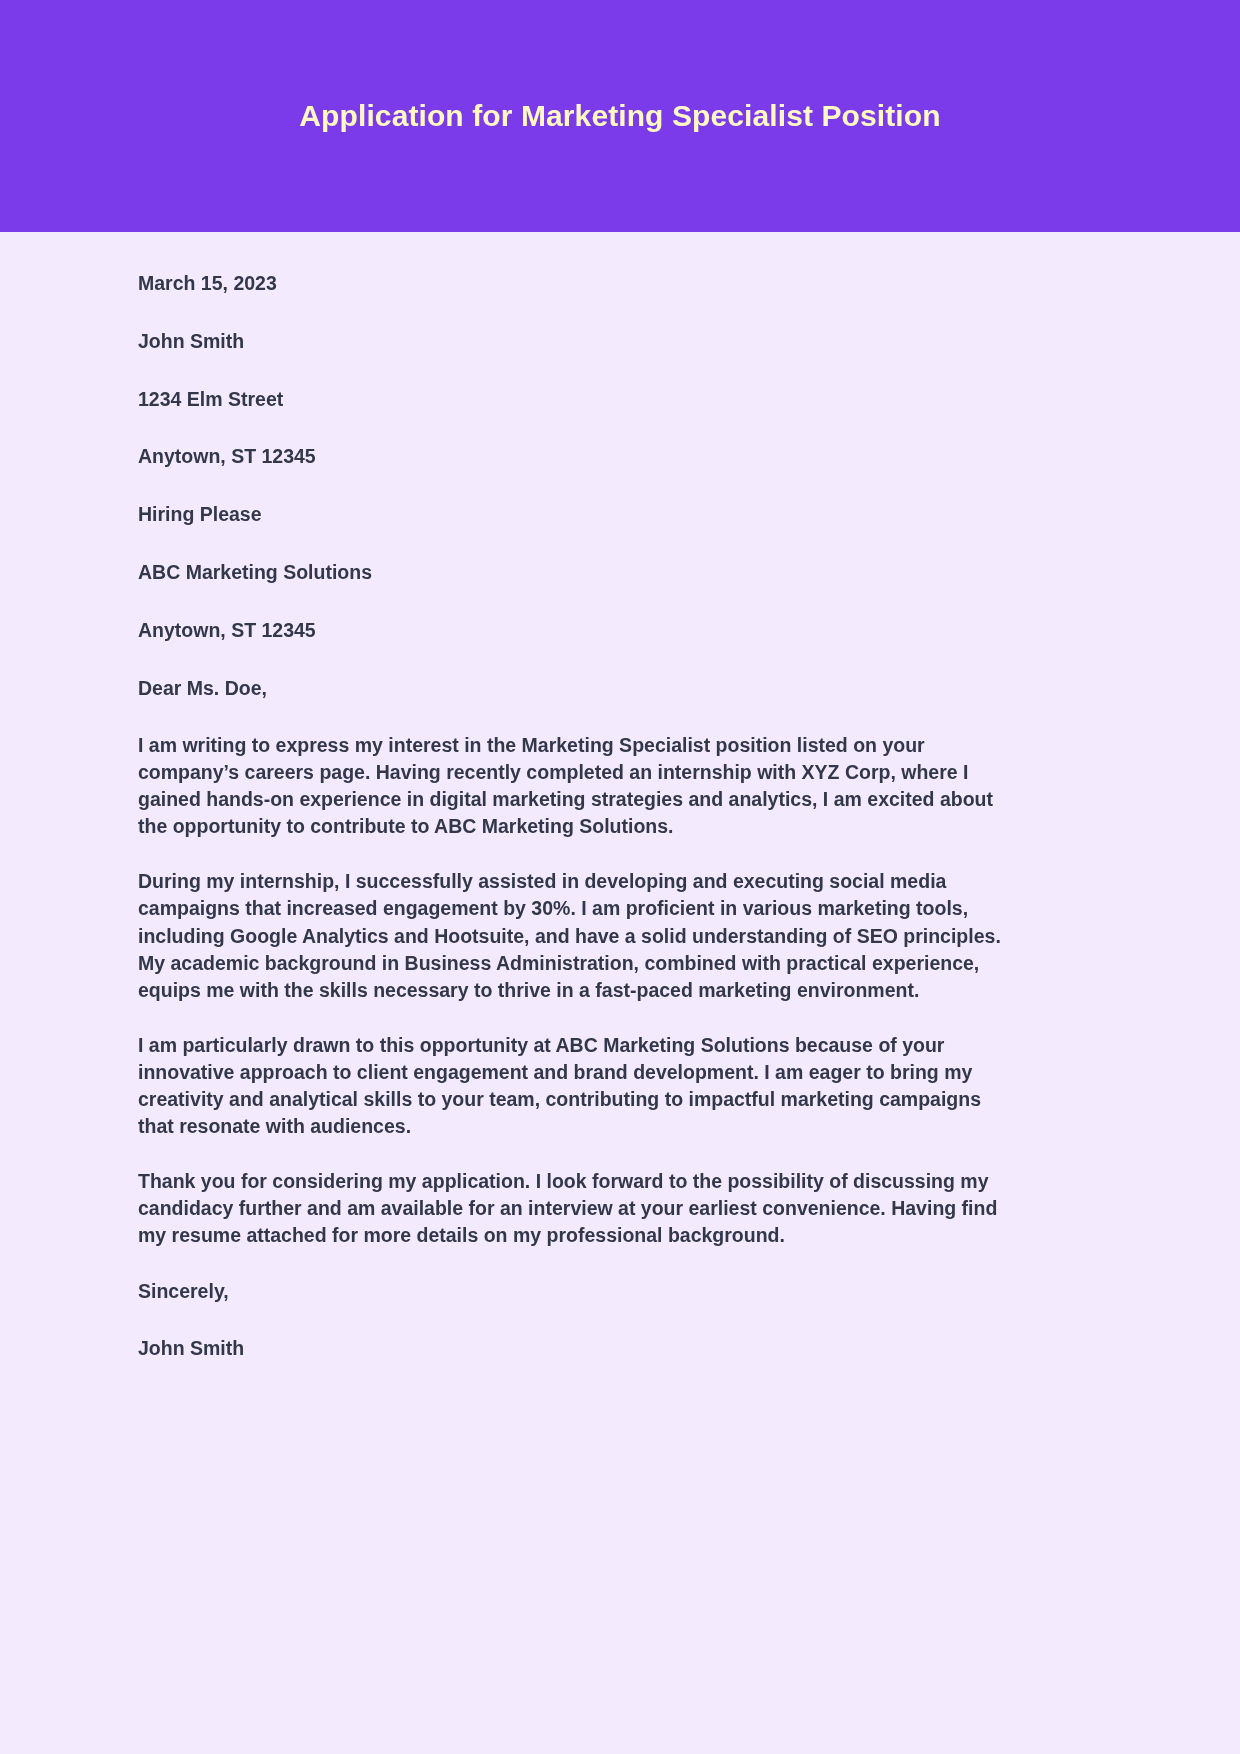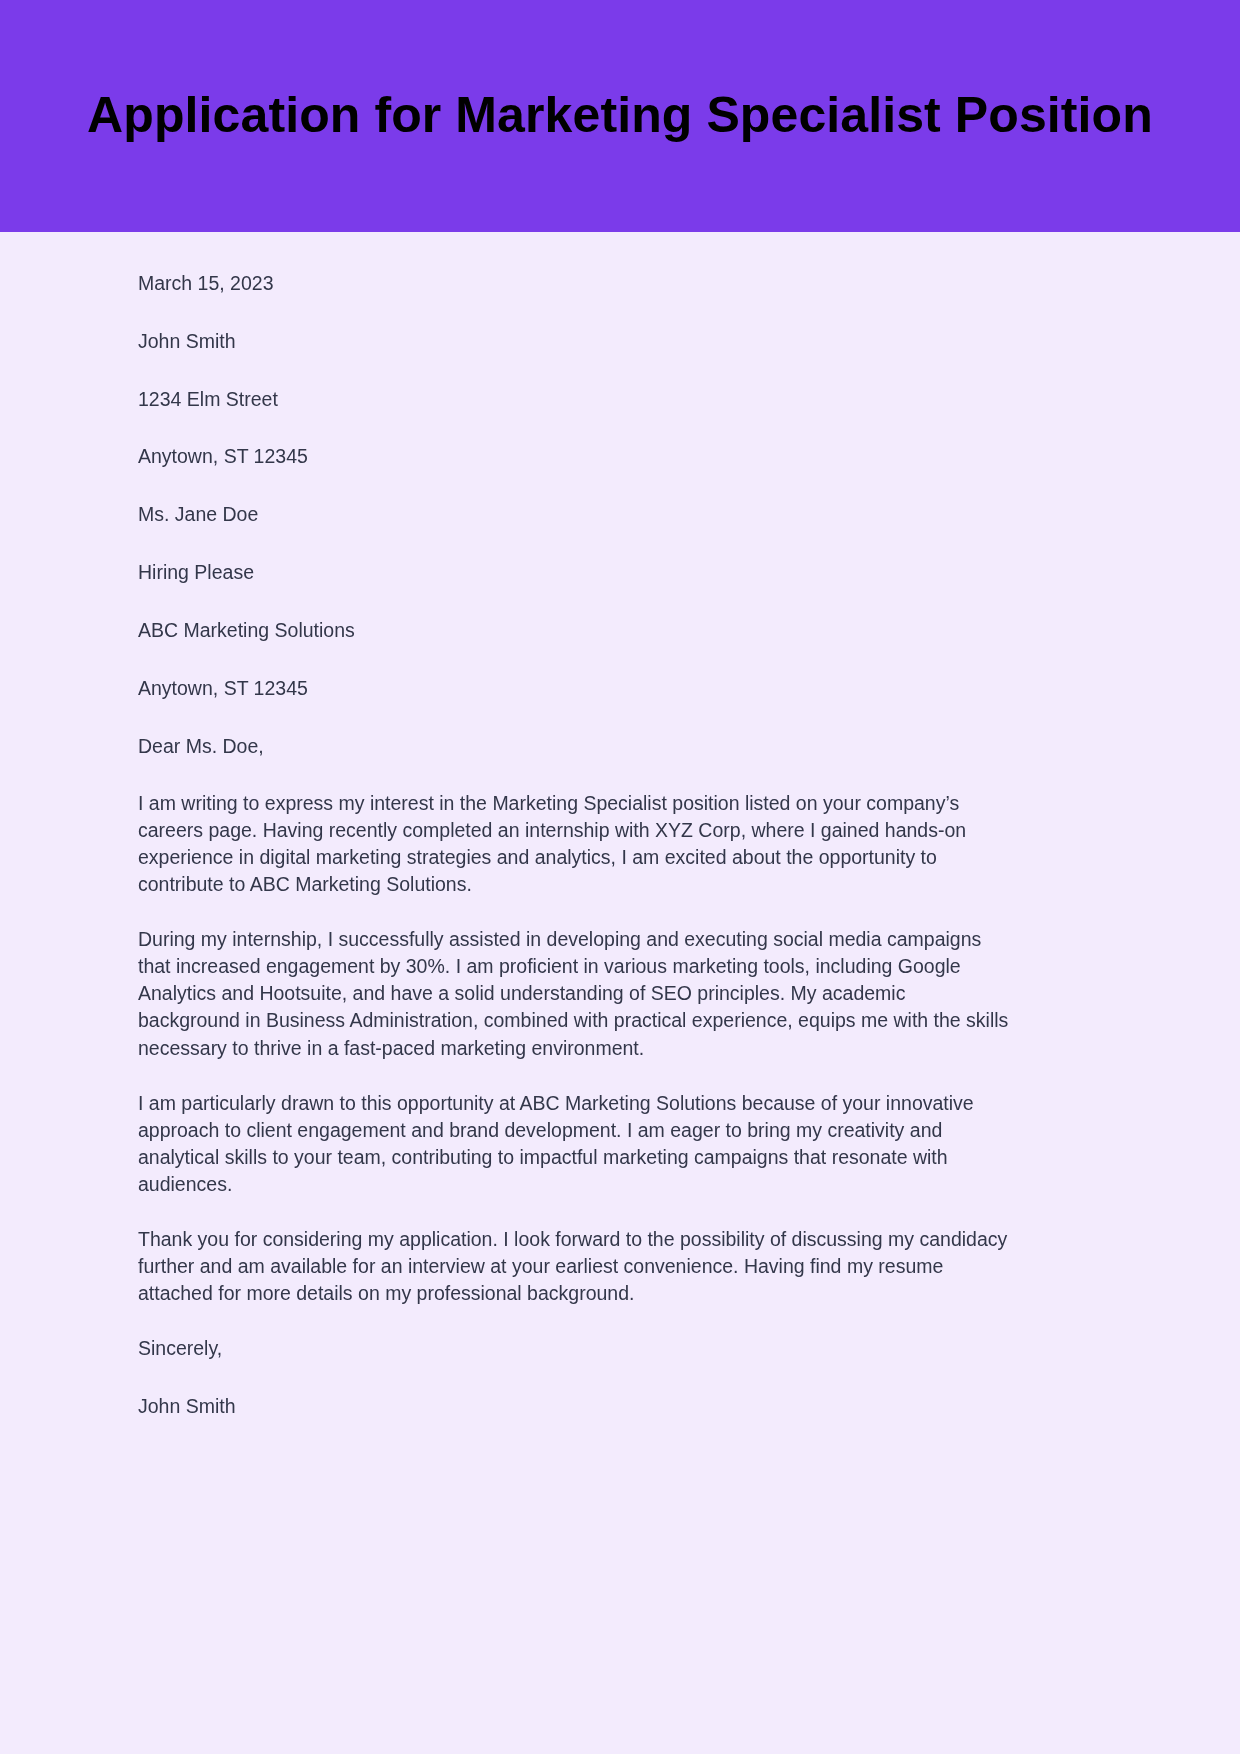--- a/index.html
+++ b/index.html
@@ -27,33 +27,34 @@
     height: 232px;
     background: #7b3bea;
     display: flex;
     align-items: center;
     justify-content: center;
     box-sizing: border-box;
     padding: 0 40px;
   }
 
   .letter-header-title {
-    color: #000000;
+    color: #fef9c3;
     font-family: "Liberation Sans", sans-serif;
     font-weight: bold;
-    font-size: 50px;
+    font-size: 30px;
     line-height: 1.15;
     letter-spacing: 0.1px;
     text-align: center;
     margin: 0;
   }
 
   .letter-body {
     padding: 38px 49px 0 138px;
     box-sizing: border-box;
+    font-weight: bold;
   }
 
   .meta-line {
     font-size: 19.5px;
     line-height: 1.35;
     color: #33374a;
     margin: 0 0 31.5px 0;
     font-family: "Liberation Sans", sans-serif;
   }
 
@@ -103,21 +104,20 @@
   <div class="letter-body">
 
     <p class="meta-line">March 15, 2023</p>
 
     <p class="meta-line">John Smith</p>
 
     <p class="meta-line">1234 Elm Street</p>
 
     <p class="meta-line">Anytown, ST 12345</p>
 
-    <p class="meta-line">Ms. Jane Doe</p>
 
     <p class="meta-line">Hiring Please</p>
 
     <p class="meta-line">ABC Marketing Solutions</p>
 
 
     <p class="meta-line">Anytown, ST 12345</p>
 
     <p class="salutation">Dear Ms. Doe,</p>
 

